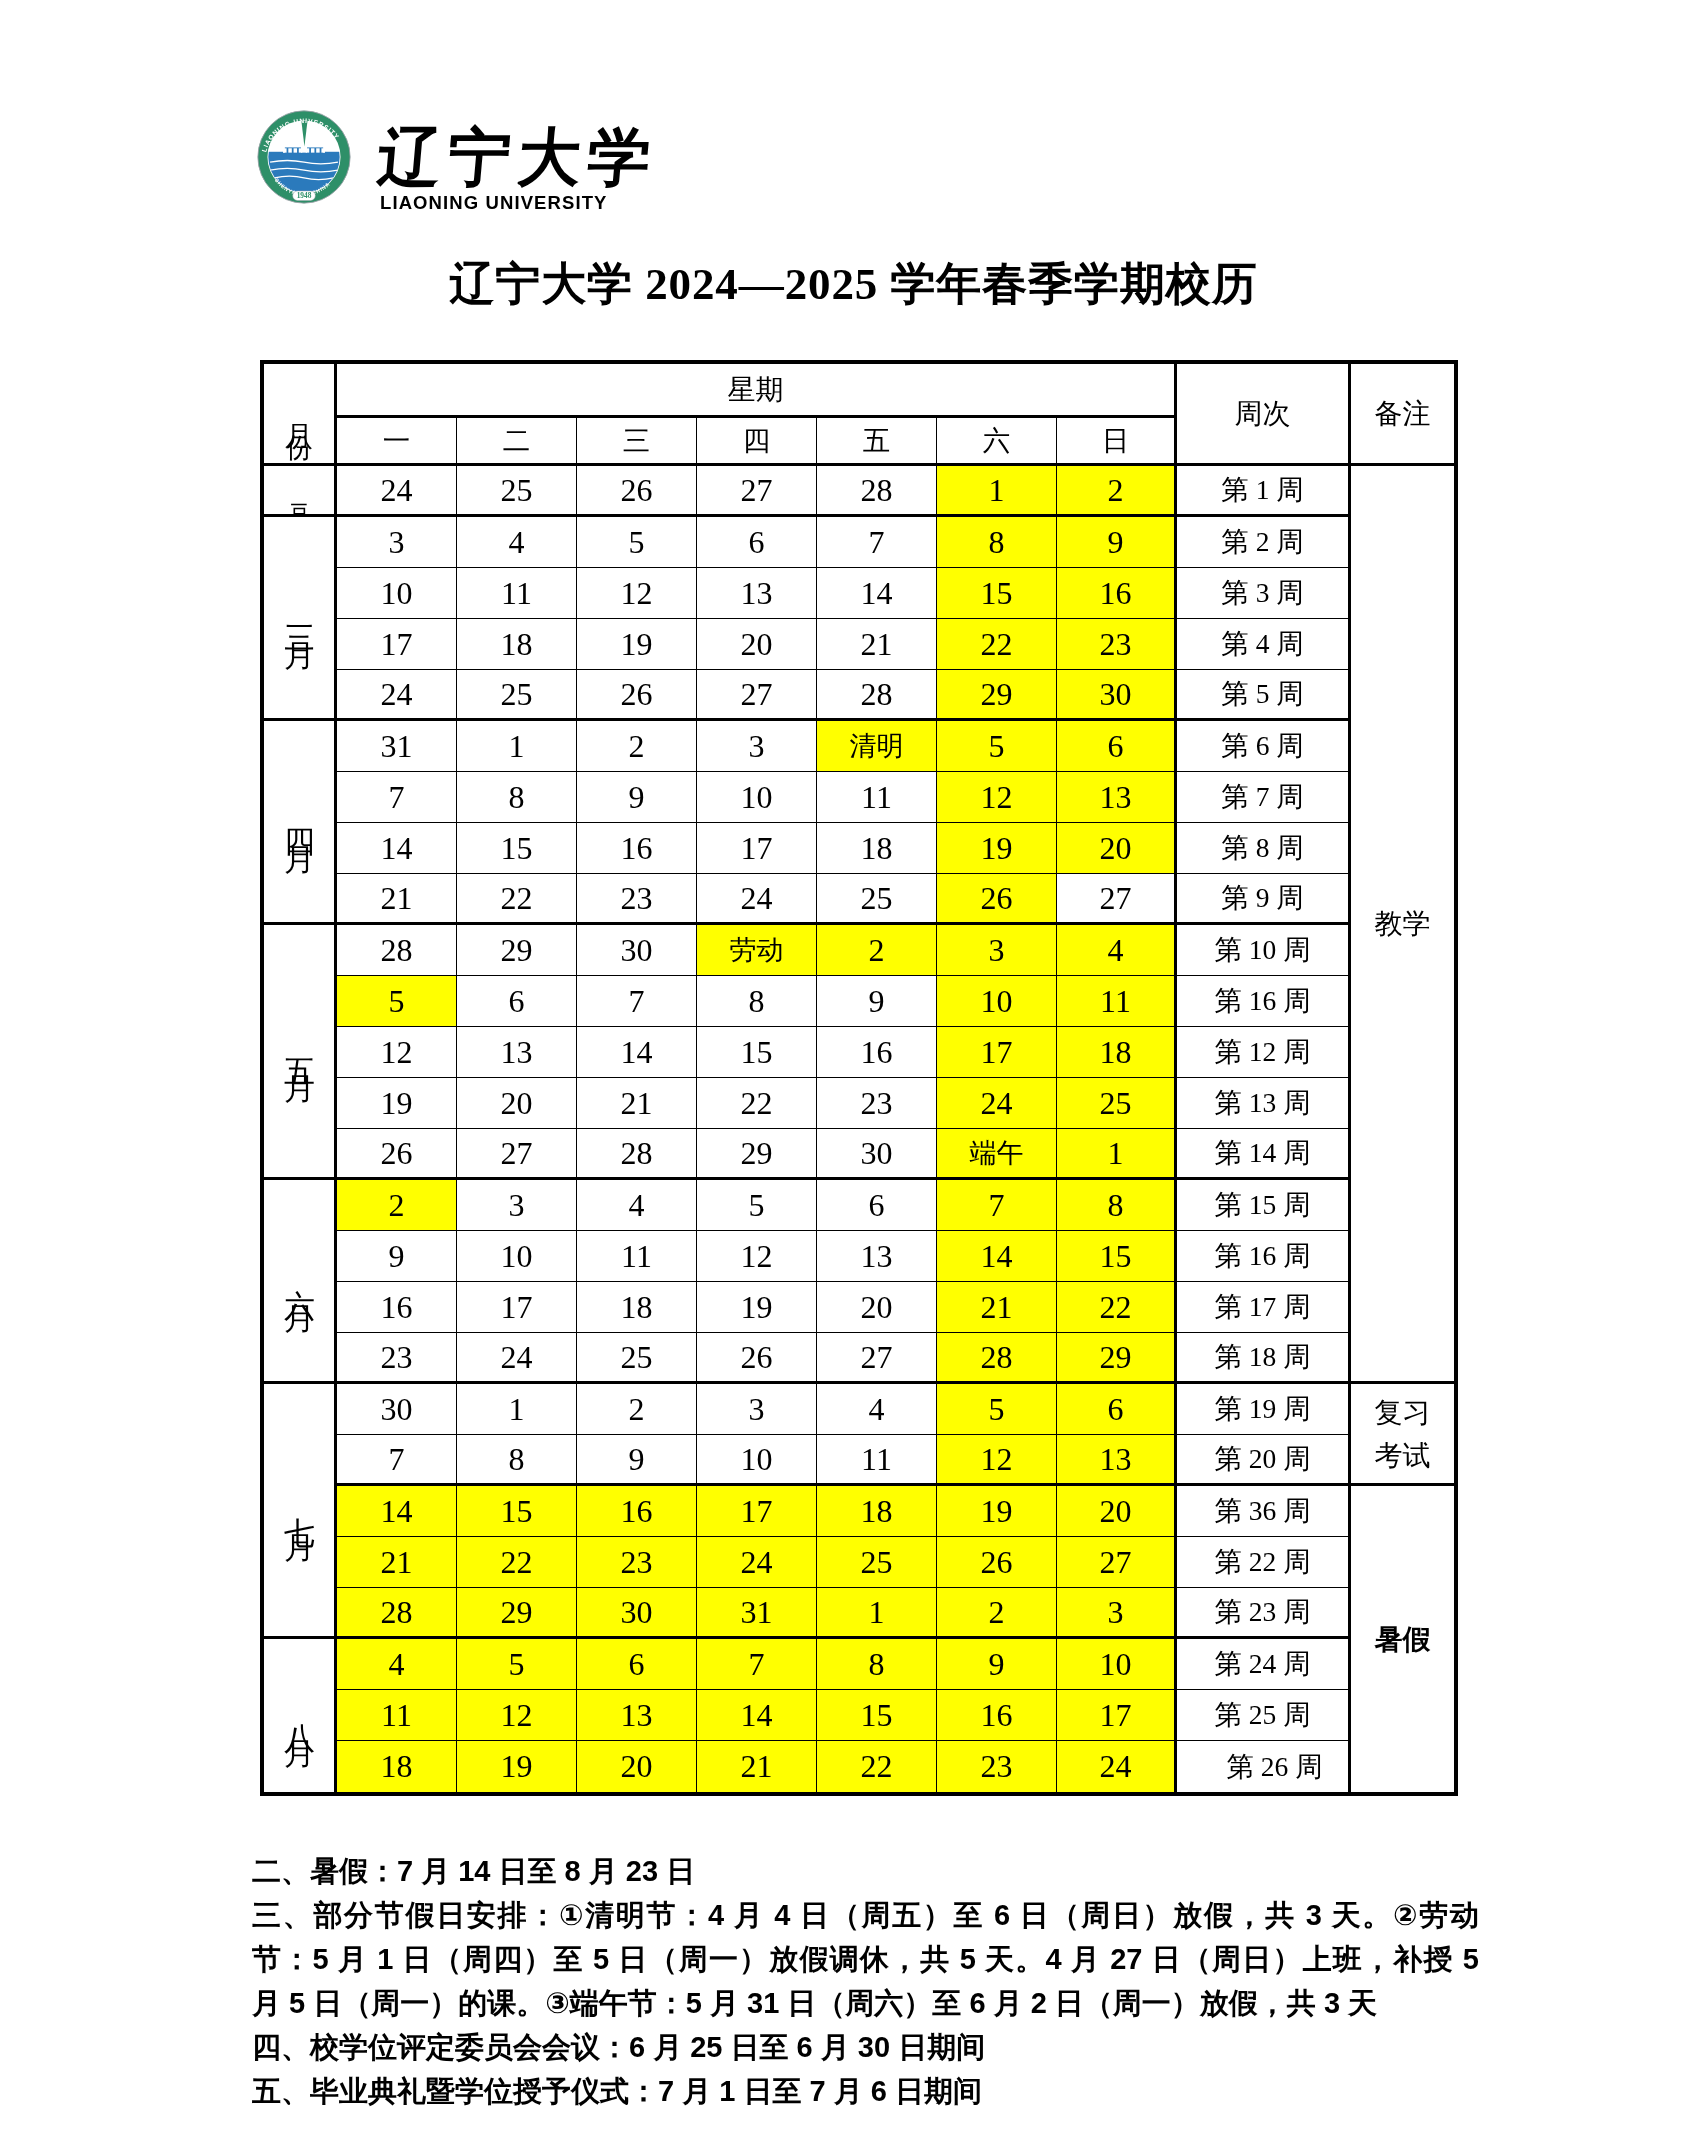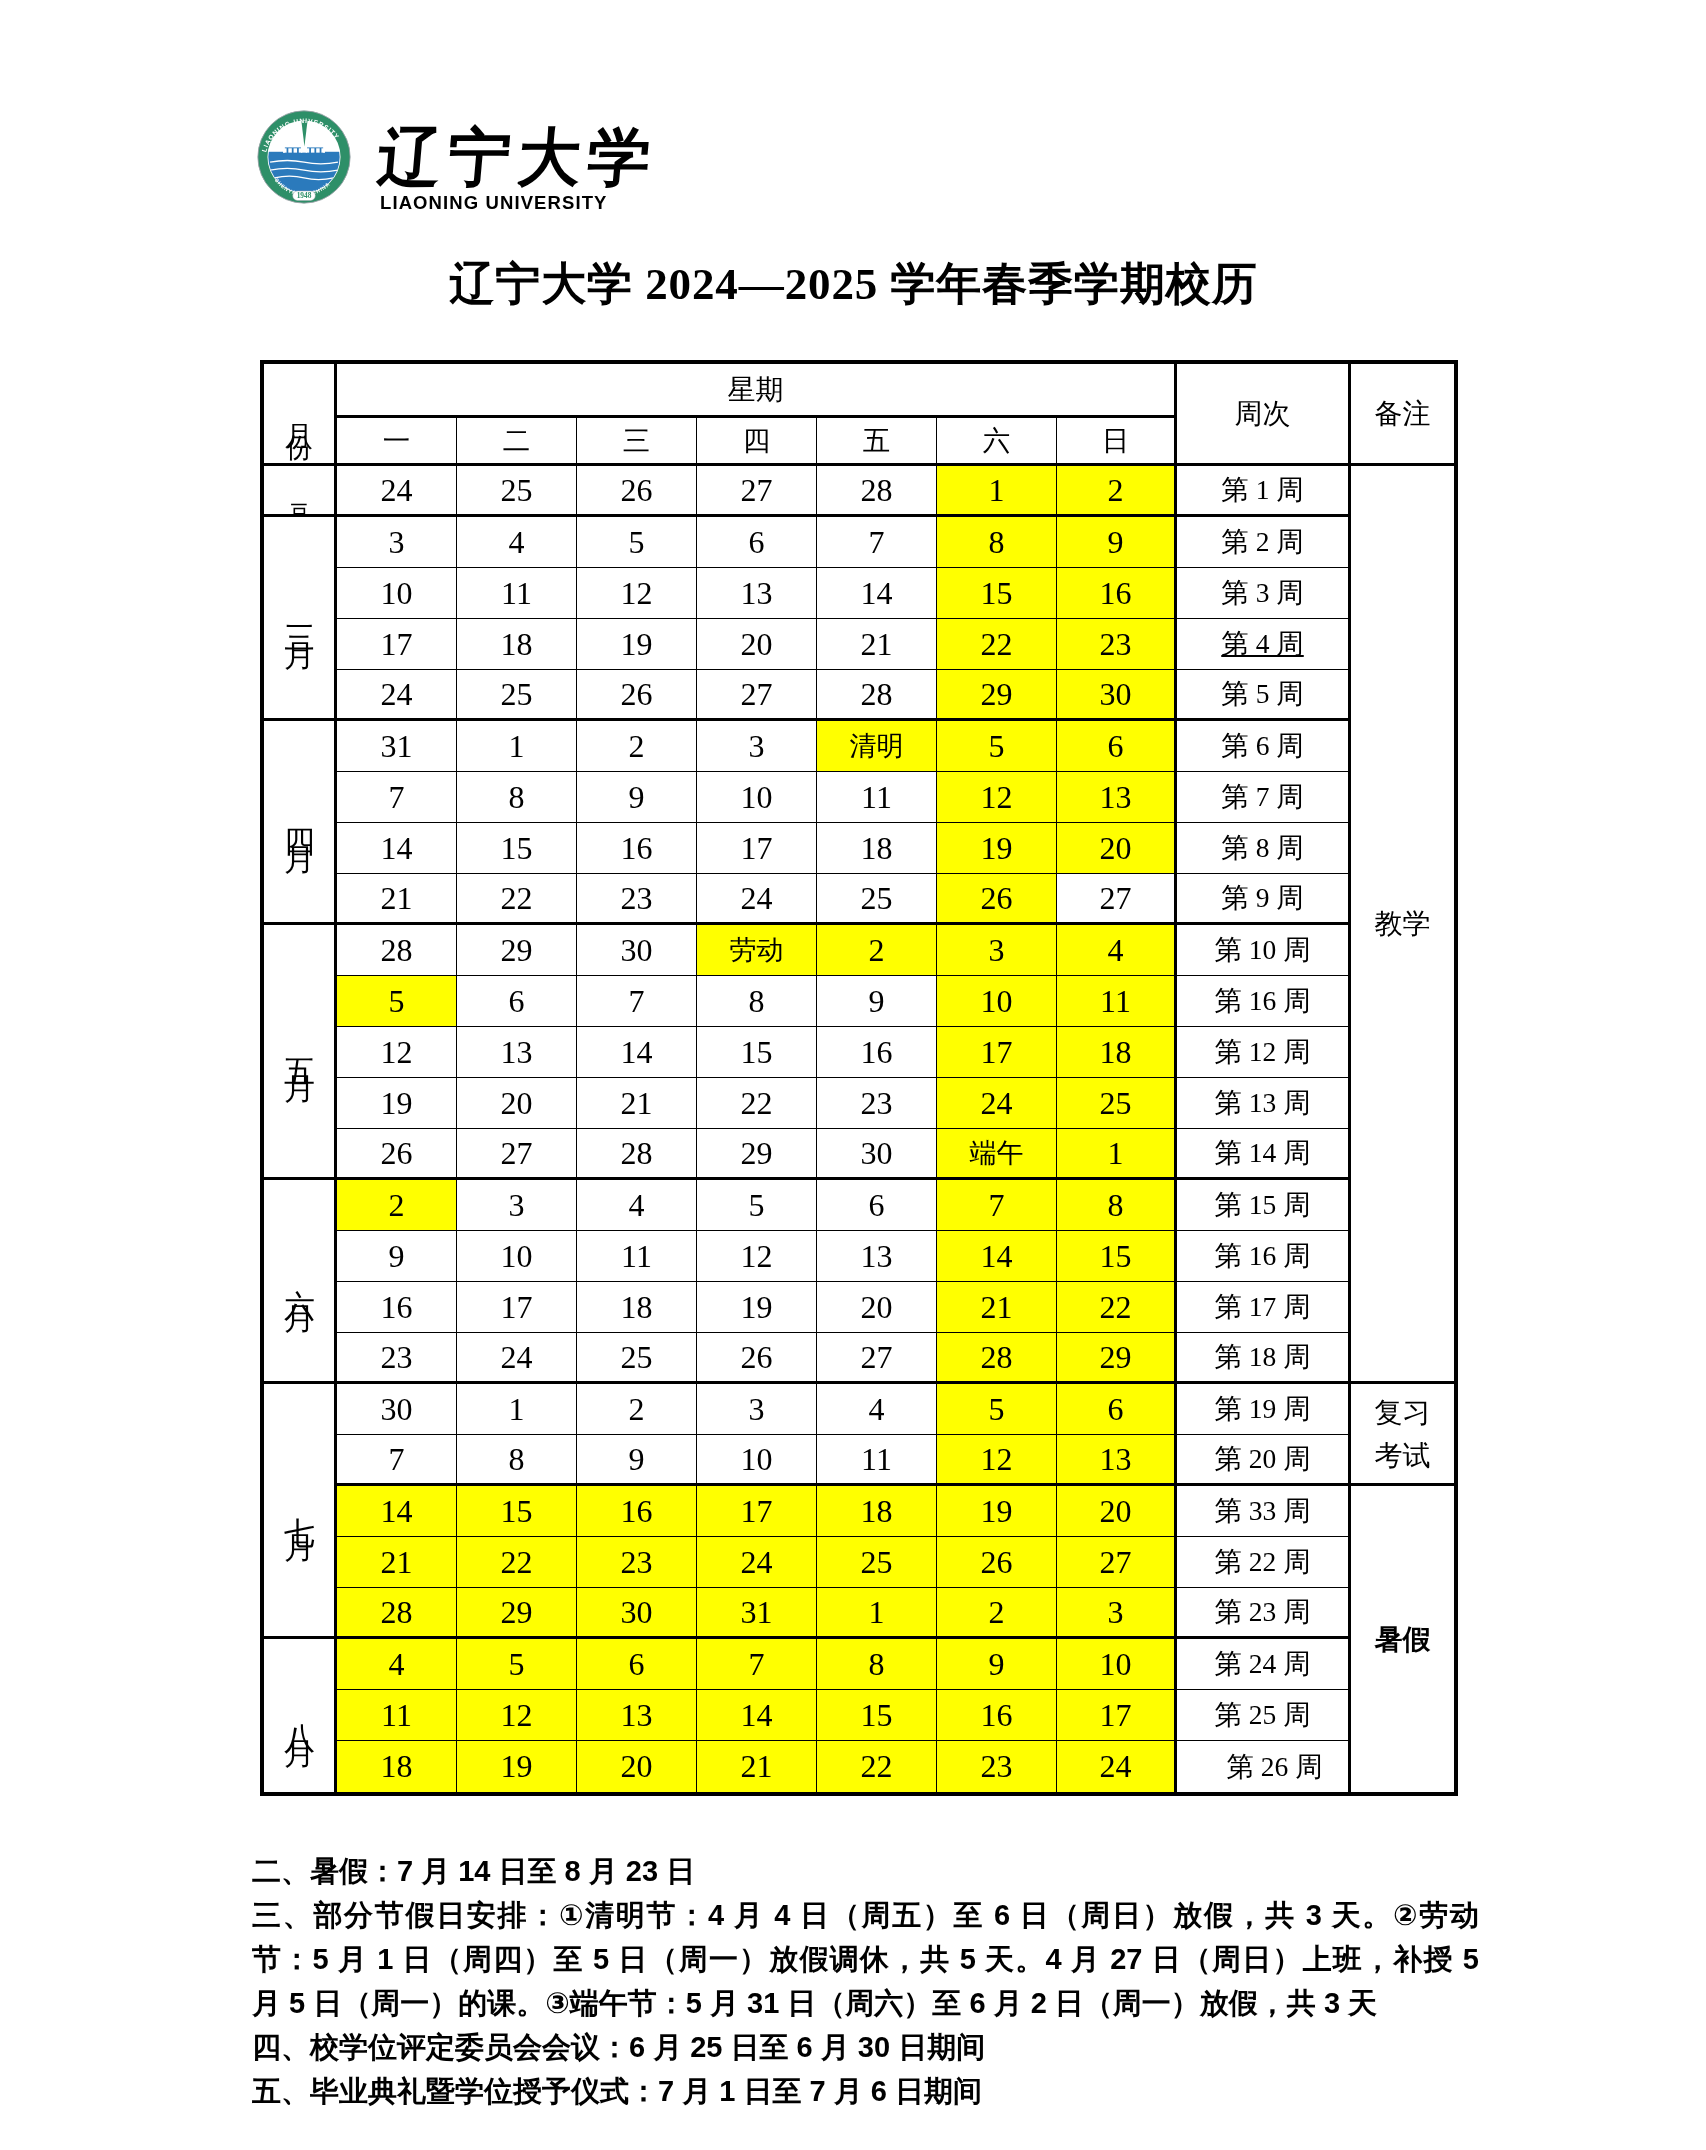--- a/index.html
+++ b/index.html
@@ -152,21 +152,21 @@
       <div class="c f-num " style="grid-area: 5 / 7; background: rgb(255, 255, 0);">15</div>
       <div class="c f-num  brT" style="grid-area: 5 / 8; background: rgb(255, 255, 0);">16</div>
       <div class="c f-week brT " style="grid-area: 5 / 9;">第 3 周</div>
       <div class="c f-num " style="grid-area: 6 / 2;">17</div>
       <div class="c f-num " style="grid-area: 6 / 3;">18</div>
       <div class="c f-num " style="grid-area: 6 / 4;">19</div>
       <div class="c f-num " style="grid-area: 6 / 5;">20</div>
       <div class="c f-num " style="grid-area: 6 / 6;">21</div>
       <div class="c f-num " style="grid-area: 6 / 7; background: rgb(255, 255, 0);">22</div>
       <div class="c f-num  brT" style="grid-area: 6 / 8; background: rgb(255, 255, 0);">23</div>
-      <div class="c f-week brT " style="grid-area: 6 / 9; text-decoration: underline;">第 4 周</div>
+      <div class="c f-week brT " style="grid-area: 6 / 9;">第 4 周</div>
       <div class="c f-num bbT" style="grid-area: 7 / 2;">24</div>
       <div class="c f-num bbT" style="grid-area: 7 / 3;">25</div>
       <div class="c f-num bbT" style="grid-area: 7 / 4;">26</div>
       <div class="c f-num bbT" style="grid-area: 7 / 5;">27</div>
       <div class="c f-num bbT" style="grid-area: 7 / 6;">28</div>
       <div class="c f-num bbT" style="grid-area: 7 / 7; background: rgb(255, 255, 0);">29</div>
       <div class="c f-num bbT brT" style="grid-area: 7 / 8; background: rgb(255, 255, 0);">30</div>
       <div class="c f-week brT bbT" style="grid-area: 7 / 9; text-align: right;">第 5 周</div>
       <div class="c f-num " style="grid-area: 8 / 2;">31</div>
       <div class="c f-num " style="grid-area: 8 / 3;">1</div>
@@ -288,21 +288,21 @@
       <div class="c f-num bbT" style="grid-area: 22 / 7; background: rgb(255, 255, 0);">12</div>
       <div class="c f-num bbT brT" style="grid-area: 22 / 8; background: rgb(255, 255, 0);">13</div>
       <div class="c f-week brT bbT" style="grid-area: 22 / 9;">第 20 周</div>
       <div class="c f-num " style="grid-area: 23 / 2; background: rgb(255, 255, 0);">14</div>
       <div class="c f-num " style="grid-area: 23 / 3; background: rgb(255, 255, 0);">15</div>
       <div class="c f-num " style="grid-area: 23 / 4; background: rgb(255, 255, 0);">16</div>
       <div class="c f-num " style="grid-area: 23 / 5; background: rgb(255, 255, 0);">17</div>
       <div class="c f-num " style="grid-area: 23 / 6; background: rgb(255, 255, 0);">18</div>
       <div class="c f-num " style="grid-area: 23 / 7; background: rgb(255, 255, 0);">19</div>
       <div class="c f-num  brT" style="grid-area: 23 / 8; background: rgb(255, 255, 0);">20</div>
-      <div class="c f-week brT " style="grid-area: 23 / 9;">第 33 周</div>
+      <div class="c f-week brT " style="grid-area: 23 / 9;">第 36 周</div>
       <div class="c f-num " style="grid-area: 24 / 2; background: rgb(255, 255, 0);">21</div>
       <div class="c f-num " style="grid-area: 24 / 3; background: rgb(255, 255, 0);">22</div>
       <div class="c f-num " style="grid-area: 24 / 4; background: rgb(255, 255, 0);">23</div>
       <div class="c f-num " style="grid-area: 24 / 5; background: rgb(255, 255, 0);">24</div>
       <div class="c f-num " style="grid-area: 24 / 6; background: rgb(255, 255, 0);">25</div>
       <div class="c f-num " style="grid-area: 24 / 7; background: rgb(255, 255, 0);">26</div>
       <div class="c f-num  brT" style="grid-area: 24 / 8; background: rgb(255, 255, 0);">27</div>
       <div class="c f-week brT " style="grid-area: 24 / 9;">第 22 周</div>
       <div class="c f-num bbT" style="grid-area: 25 / 2; background: rgb(255, 255, 0);">28</div>
       <div class="c f-num bbT" style="grid-area: 25 / 3; background: rgb(255, 255, 0);">29</div>

